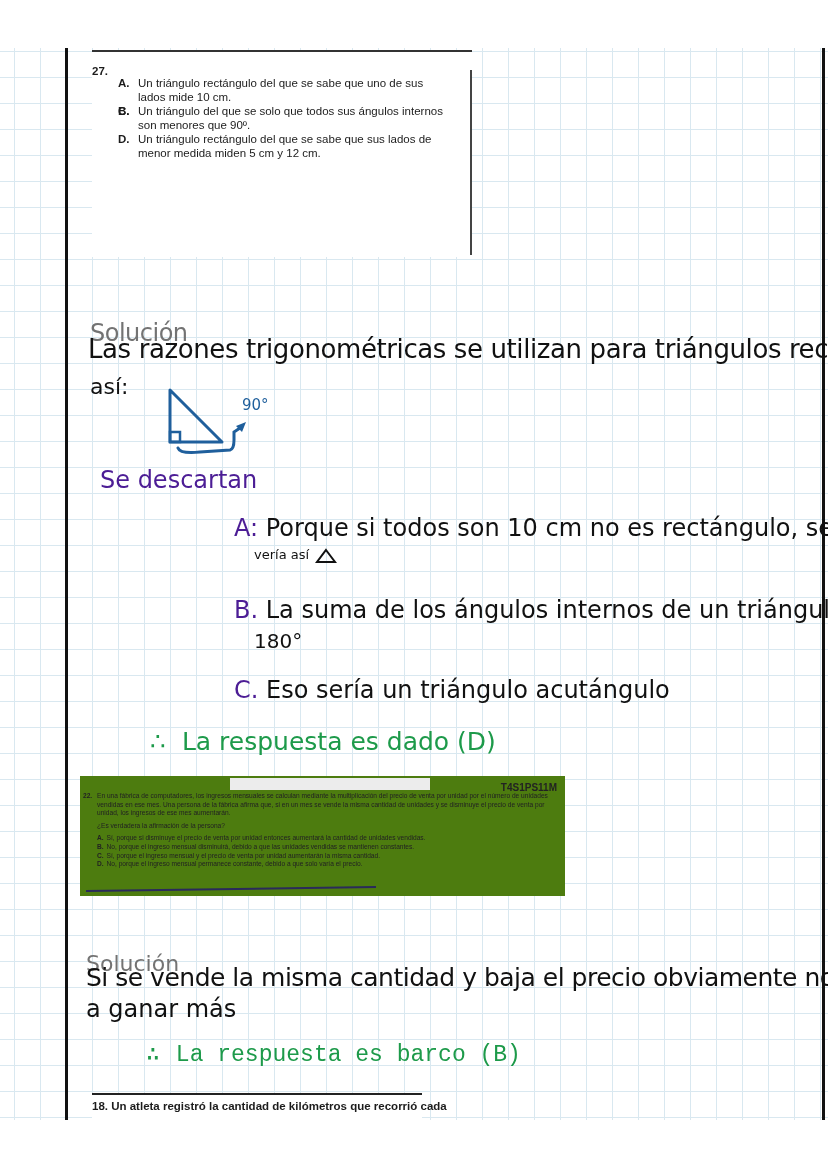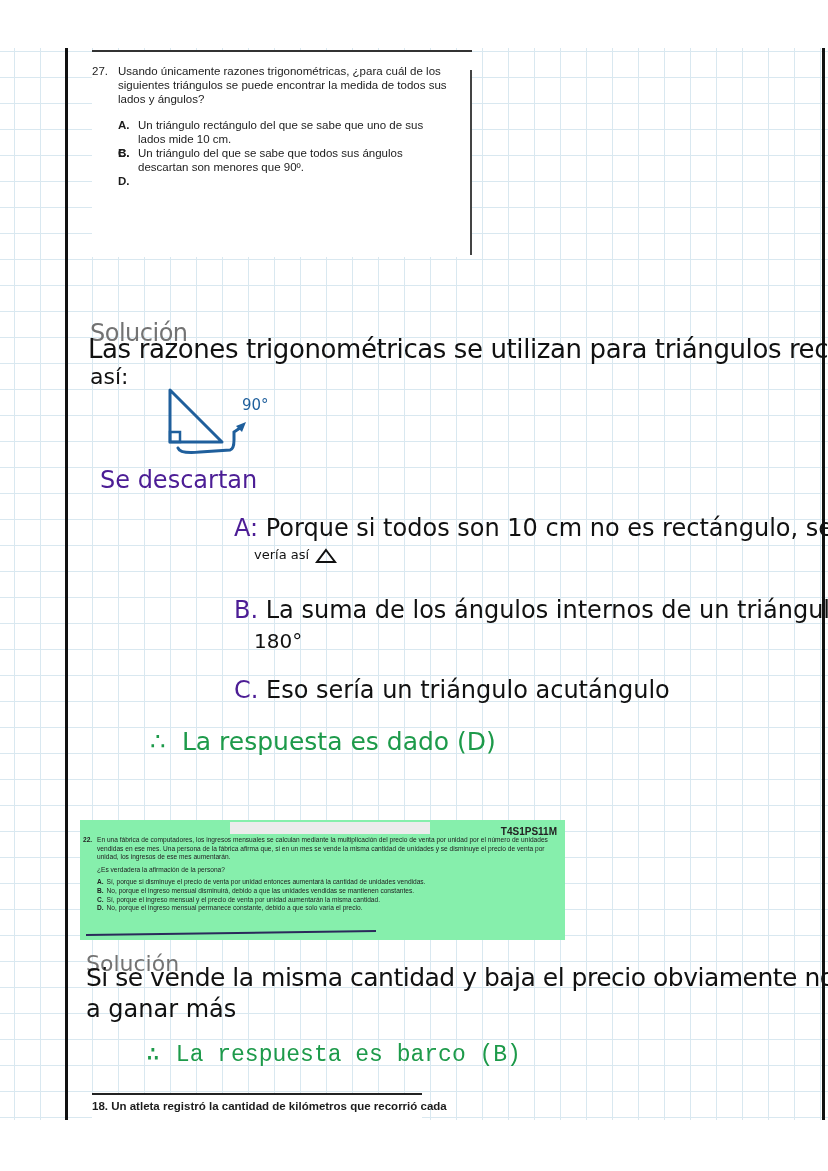--- a/index.html
+++ b/index.html
@@ -19,48 +19,48 @@
   }
   .vline-left { position: absolute; left: 65px; top: 48px; width: 3px; height: 1072px; background: #111; }
   .vline-right { position: absolute; left: 822px; top: 48px; width: 3px; height: 1072px; background: #111; }
 
   .scan-box {
     position: absolute; background: #ffffff; color: #1c1c1c;
   }
   .q27 { left: 92px; top: 50px; width: 380px; height: 205px; border-top: 2px solid #333; }
   .q27 .rbar { position: absolute; right: 0; top: 18px; width: 2px; height: 185px; background: #444; }
   .q27 .qtext { position: absolute; left: 0; top: 12px; width: 360px; font-size: 11.5px; line-height: 14px; }
-  .q27 .qnum { font-weight: normal; position: absolute; left: 0; top: 0; }
+  .q27 .qnum { font-weight: bold; position: absolute; left: 0; top: 0; }
   .q27 .qbody { margin-left: 26px; }
   .q27 .opts { margin-top: 12px; margin-left: 26px; }
   .q27 .opt { position: relative; padding-left: 20px; margin-bottom: 0; }
   .q27 .opt .ol { position: absolute; left: 0; top: 0; font-weight: bold; }
 
   .hand { position: absolute; font-family: "DejaVu Sans", sans-serif; white-space: nowrap; }
   .red { color: #737373; margin-top: 37px; }
   .blue { color: #4c1d95; padding-left: 8px; }
   .black { color: #111111; }
   .green { color: #1d9a4a; }
 
   .sol1 { left: 90px; top: 282px; font-size: 24px; letter-spacing: -0.5px; }
   .line1 { left: 88px; top: 334px; font-size: 26px; letter-spacing: -0.4px; }
-  .line1b { left: 90px; top: 364px; font-size: 22px; }
+  .line1b { left: 90px; top: 374px; font-size: 22px; }
   .descartan { left: 92px; top: 466px; font-size: 24px; }
   .optA { left: 226px; top: 514px; font-size: 24px; }
   .optA2 { left: 254px; top: 547px; font-size: 13px; }
   .optB { left: 226px; top: 596px; font-size: 24px; }
   .optB2 { left: 254px; top: 629px; font-size: 20px; }
   .optC { left: 226px; top: 676px; font-size: 24px; }
   .ans1 { left: 150px; top: 727px; font-size: 25px; }
   .sol2 { left: 86px; top: 914px; font-size: 22px; }
   .line2 { left: 86px; top: 963px; font-size: 25px; letter-spacing: -0.5px; }
   .line2b { left: 86px; top: 995px; font-size: 24px; }
   .ans2 { left: 146px; top: 1040px; font-size: 23px; font-family: Liberation Mono, monospace; }
 
-  .q22 { left: 80px; top: 776px; width: 485px; height: 120px; background: #86efac; margin-top: 44px; }
+  .q22 { left: 80px; top: 776px; width: 485px; height: 120px; background: #4d7c0f; }
   .q22 .code { position: absolute; right: 8px; top: 6px; font-size: 10px; font-weight: bold; color: #222; }
   .q22 .watermark { position: absolute; left: 150px; top: 2px; width: 200px; height: 12px; background: #ececec; }
   .q22 .qtext { position: absolute; left: 3px; top: 16px; width: 478px; font-size: 6.6px; line-height: 8.6px; color: #222; }
   .q22 .qnum { font-weight: bold; position: absolute; left: 0; top: 0; }
   .q22 .qbody { margin-left: 14px; }
   .q22 .question { margin-left: 14px; margin-top: 4px; }
   .q22 .opts { margin-left: 14px; margin-top: 4px; }
   .q22 .opt .ol { font-weight: bold; margin-right: 3px; }
   .q22 .underline { position: absolute; left: 6px; top: 112px; width: 290px; height: 2px; background: #2a2a5a; transform: rotate(-0.8deg); }
 
@@ -75,26 +75,25 @@
 <body>
 
 <div class="paper"></div>
 <div class="vline-left"></div>
 <div class="vline-right"></div>
 
 <div class="scan-box q27">
   <div class="rbar"></div>
   <div class="qtext">
     <span class="qnum">27.</span>
-    <div class="qbody">Usando únicamente razones trigonométricas, ¿para cuál de los siguientes triángulos se puede encontrar la medida de todos sus lados y ángulos?</div>
     <div class="opts">
       <div class="opt"><span class="ol">A.</span><span>Un triángulo rectángulo del que se sabe que uno de sus lados mide 10 cm.</span></div>
       <div class="opt"><span class="ol">B.</span></div>
-      <div class="opt"><span class="ol">C.</span><span>Un triángulo del que se sabe que todos sus ángulos descartan son menores que 90º.</span></div>
-      <div class="opt"><span class="ol">D.</span></div>
+      <div class="opt"><span class="ol">C.</span><span>Un triángulo del que se solo que todos sus ángulos internos son menores que 90º.</span></div>
+      <div class="opt"><span class="ol">D.</span><span>Un triángulo rectángulo del que se sabe que sus lados de menor medida miden 5 cm y 12 cm.</span></div>
     </div>
   </div>
 </div>
 
 <div class="hand red sol1">Solución</div>
 <div class="hand black line1">Las razones trigonométricas se utilizan para triángulos rectángulos</div>
 <div class="hand black line1b">así:</div>
 
 <svg class="tri-svg" width="120" height="72" viewBox="0 0 120 72">
   <polygon points="10,8 10,60 62,60" fill="none" stroke="#1f5f9c" stroke-width="3" stroke-linejoin="round"></polygon>

